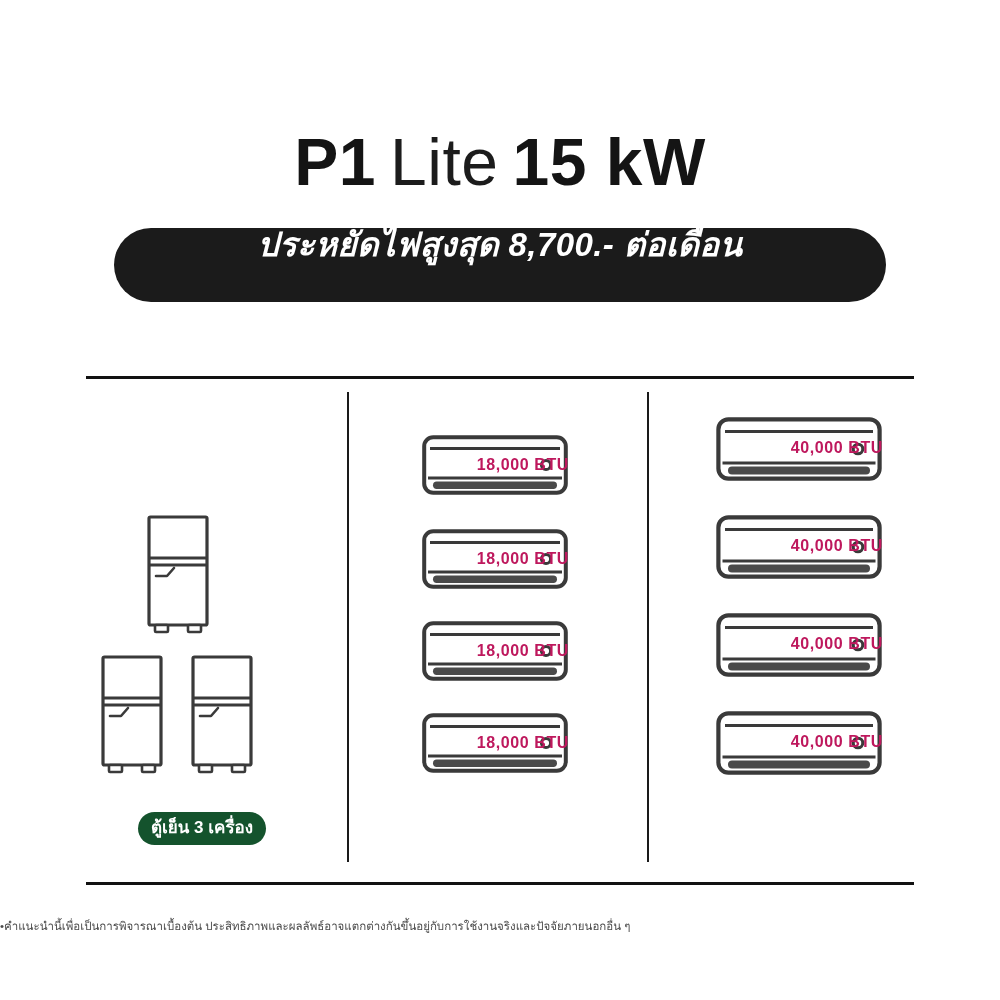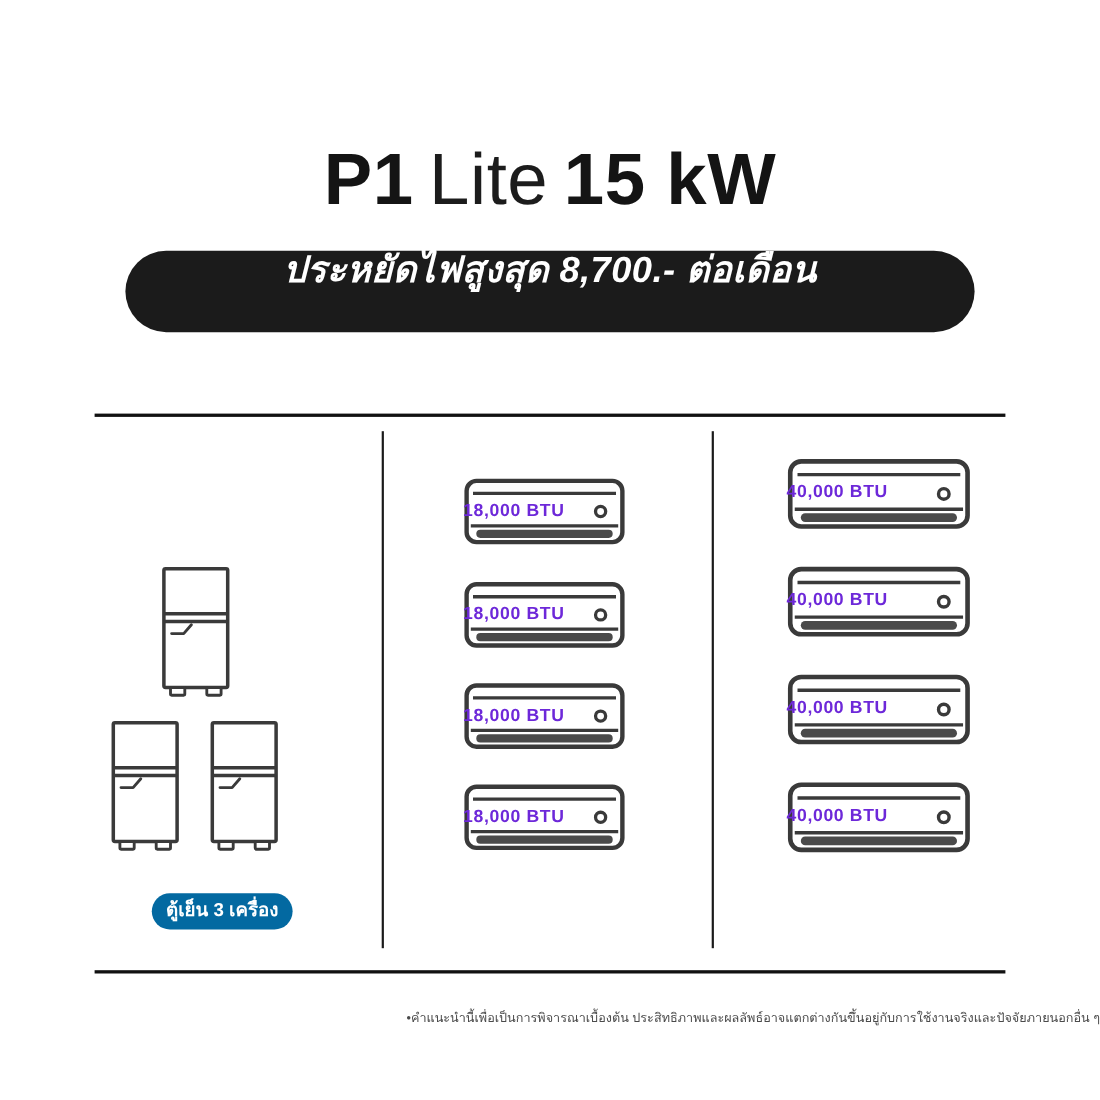--- a/index.html
+++ b/index.html
@@ -123,33 +123,33 @@
     left: 0; top: 0;
   }
   .ac-unit {
     position: absolute;
     box-sizing: border-box;
   }
   .ac-label {
     position: absolute;
     left: 0;
     width: 100%;
-    text-align: left;
-    color: #6d28d9;
+    text-align: right;
+    color: #be185d;
     font-weight: 700;
     letter-spacing: 0.6px;
     white-space: nowrap;
     pointer-events: none;
   }
 
   
   .foot-pill {
     position: absolute;
     height: 33px;
-    background: #0369a1;
+    background: #14532d;
     border-radius: 17px;
     display: flex;
     align-items: center;
     justify-content: center;
     padding: 16px 20px;
     box-sizing: border-box;
   }
   .foot-pill span {
     color: #ffffff;
     font-size: 17px;
@@ -161,21 +161,21 @@
   .fp-1 { left: 138px; top: 812px; width: 128px; }
   .fp-2 { left: 398px; top: 812px; width: 212px; }
   .fp-3 { left: 700px; top: 812px; width: 205px; }
 
   
   .footnote {
     position: absolute;
     left: 0;
     top: 918px;
     width: 1000px;
-    text-align: right;
+    text-align: left;
     color: #4a4a4a;
     font-size: 11.5px;
     line-height: 16px;
     white-space: nowrap;
   }
 </style>
 </head>
 <body>
 
 <div class="poster">

